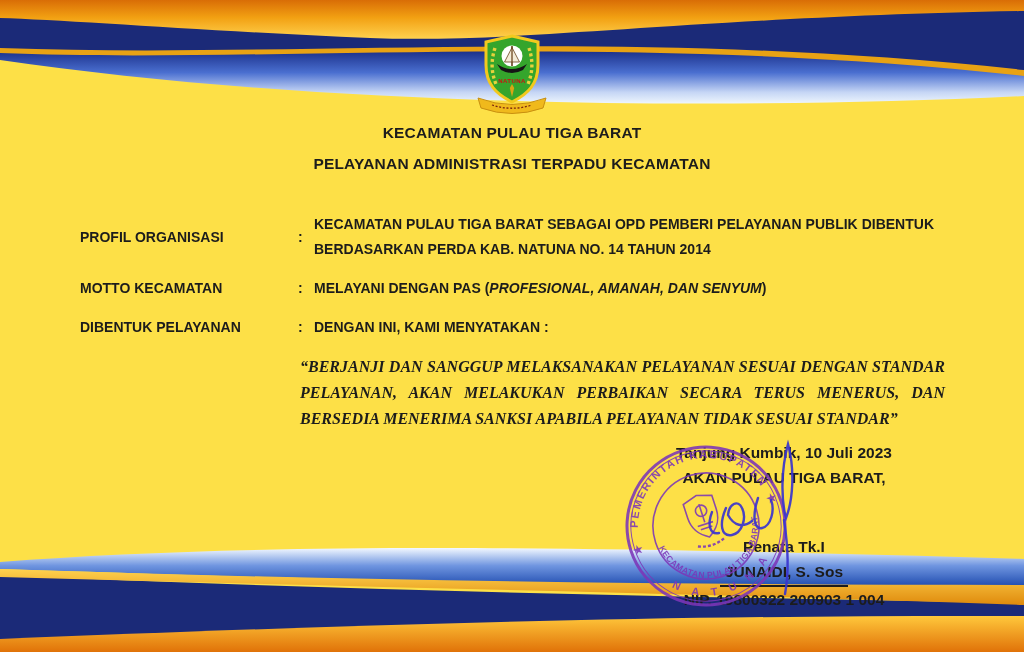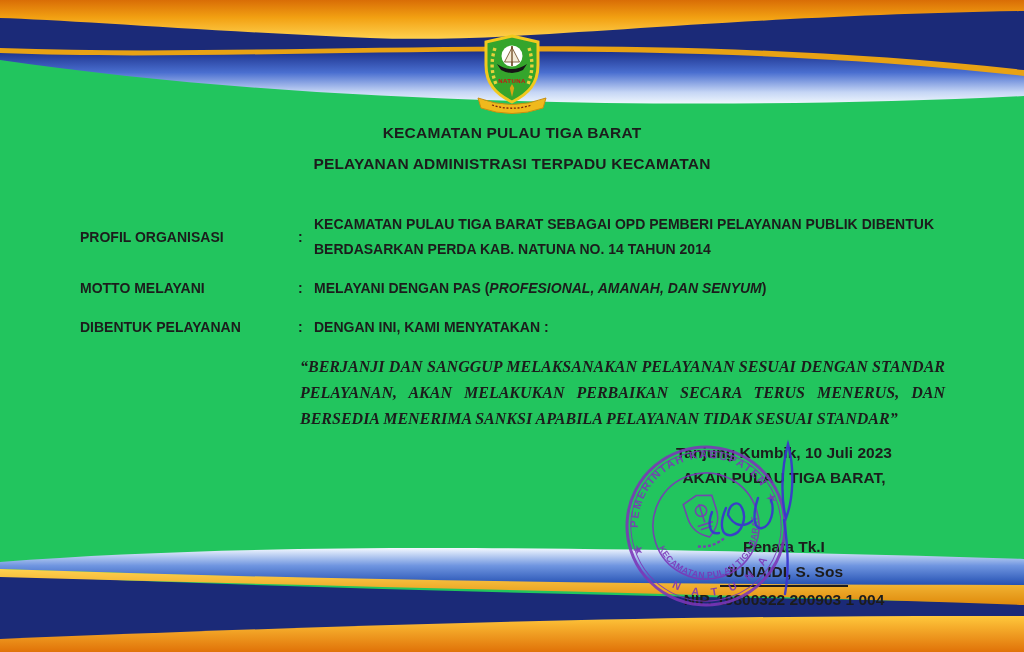--- a/index.html
+++ b/index.html
@@ -1,18 +1,18 @@
 <!DOCTYPE html>
 <html><head>
 <meta charset="utf-8">
 <style>
   html,body{margin:0;padding:0;background:#ffffff;}
   .page{
     position:relative;width:1024px;height:652px;overflow:hidden;
-    background:#22c55e;
+    background:#fde047;
     font-family:"Liberation Sans","DejaVu Sans",sans-serif;
     color:#1c1c1c;
   }
   svg{display:block;}
   .border-svg{position:absolute;left:0;width:1024px;}
   .border-top{top:0;}
   .border-bottom{bottom:0;}
   .logo{position:absolute;left:469px;top:34px;width:86px;height:80px;}
   .title{
     position:absolute;left:0;top:117px;width:1024px;text-align:center;
@@ -109,21 +109,21 @@
   </div>
 
   <div class="content">
     <div class="row">
       <div class="label">PROFIL ORGANISASI</div>
       <div class="colon">:</div>
       <div class="value wrap">KECAMATAN PULAU TIGA BARAT SEBAGAI OPD PEMBERI PELAYANAN PUBLIK DIBENTUK BERDASARKAN PERDA KAB. NATUNA NO. 14 TAHUN 2014</div>
     </div>
 
     <div class="row">
-      <div class="label">MOTTO MELAYANI</div>
+      <div class="label">MOTTO KECAMATAN</div>
       <div class="colon">:</div>
       <div class="value"><span>MELAYANI DENGAN PAS (</span><span class="italic">PROFESIONAL, AMANAH, DAN SENYUM</span><span>)</span></div>
     </div>
 
     <div class="row">
       <div class="label">DIBENTUK PELAYANAN</div>
       <div class="colon">:</div>
       <div class="value">DENGAN INI, KAMI MENYATAKAN :</div>
     </div>
 

